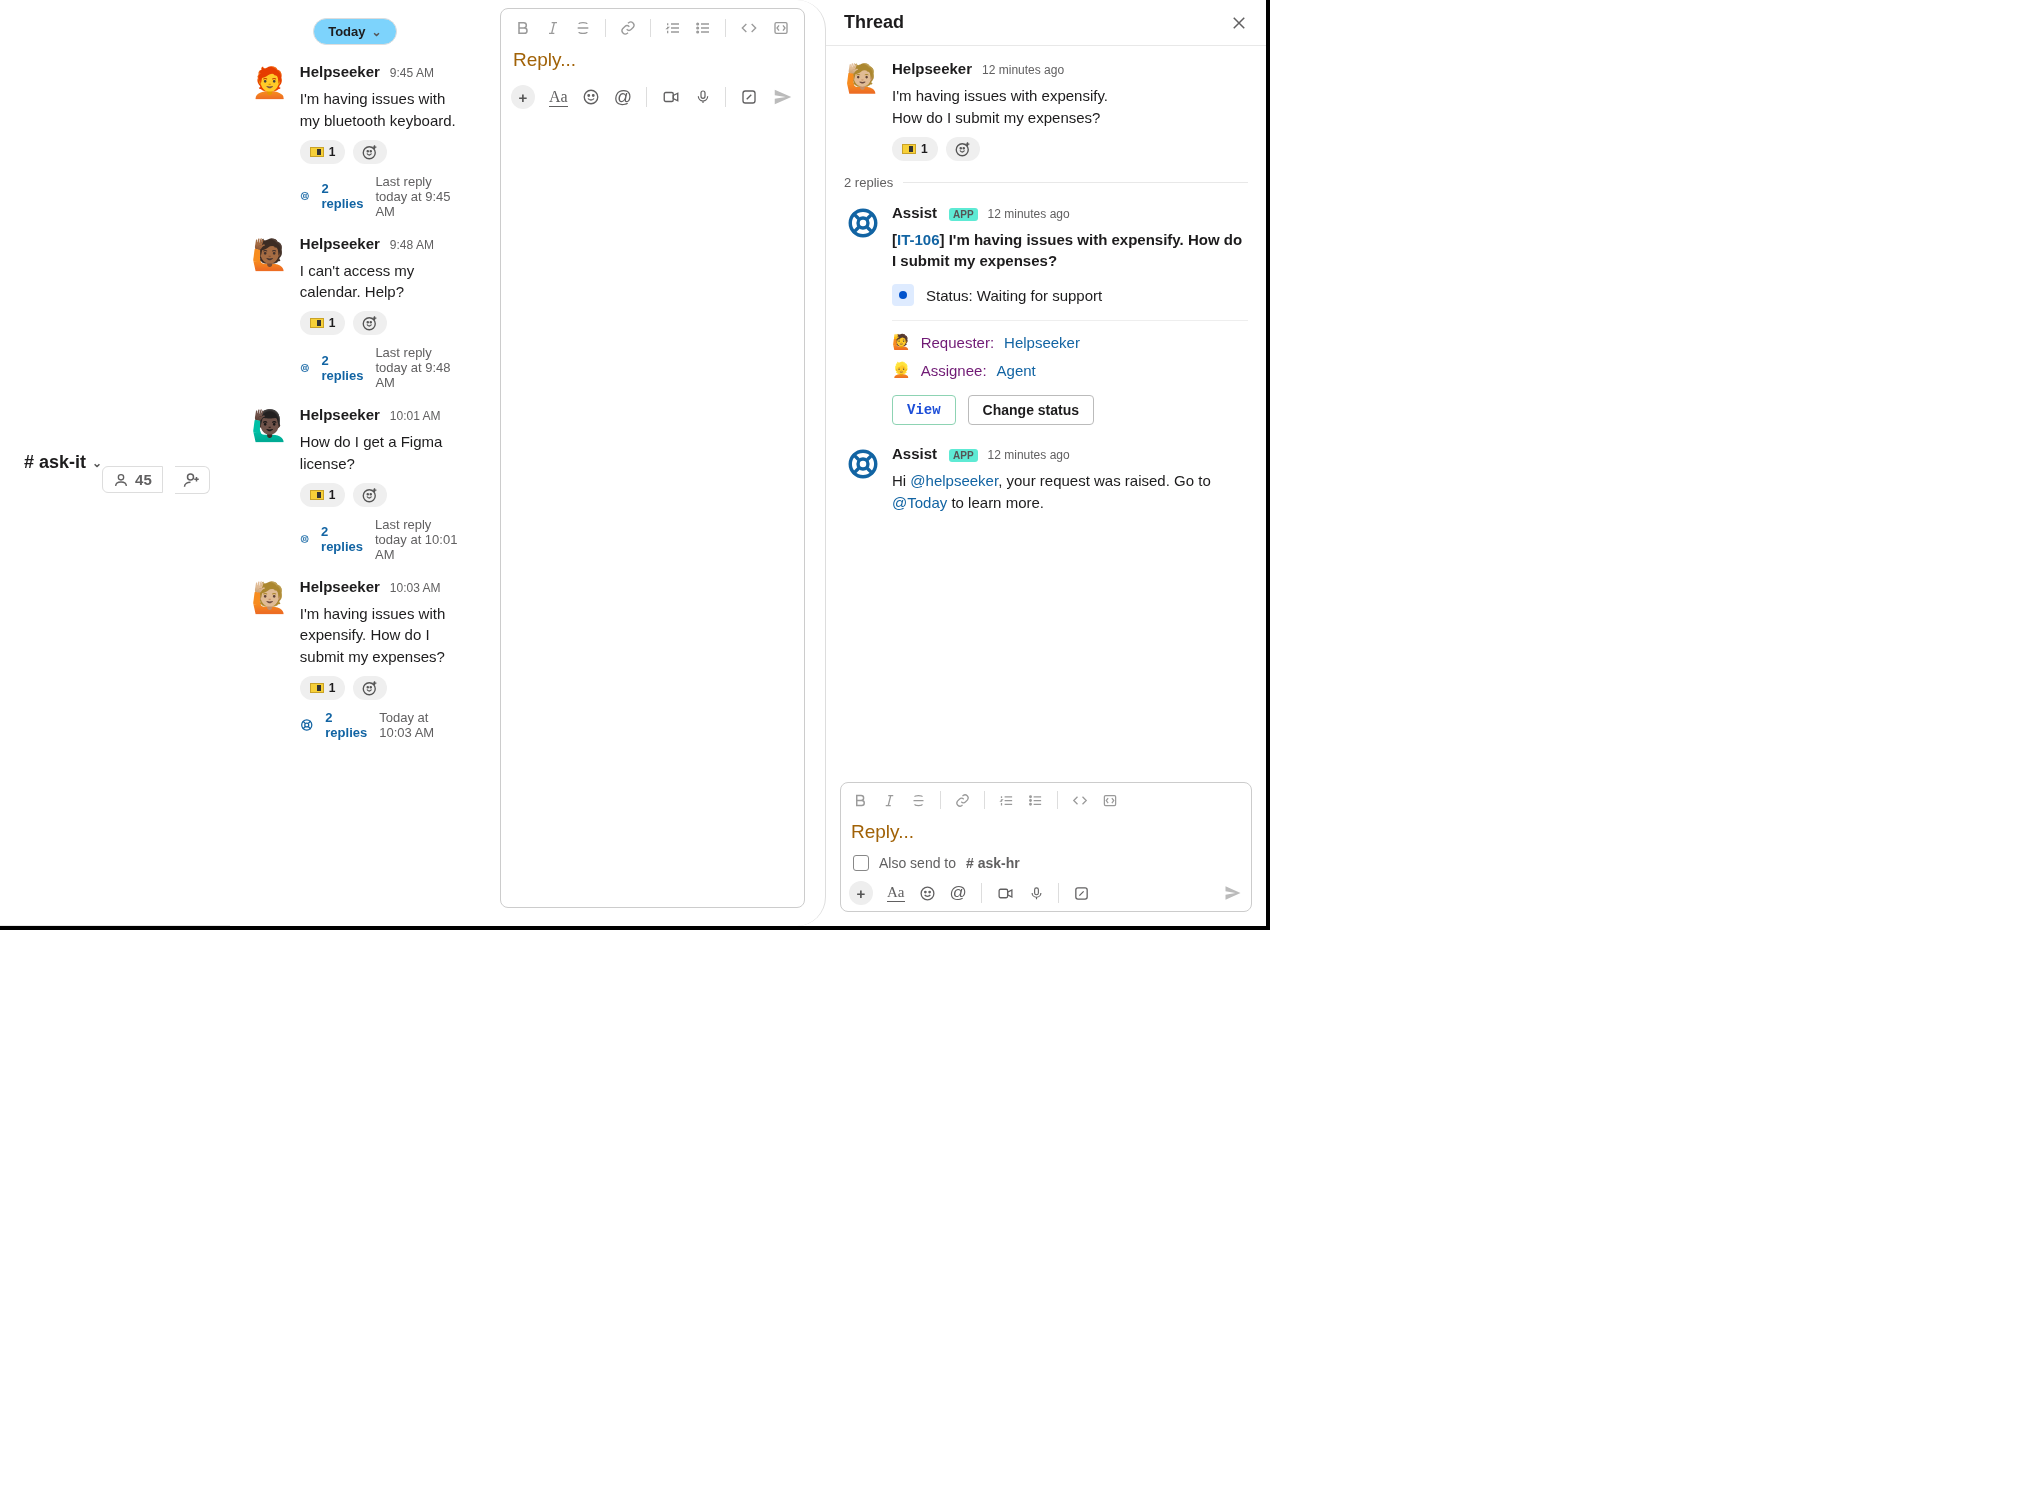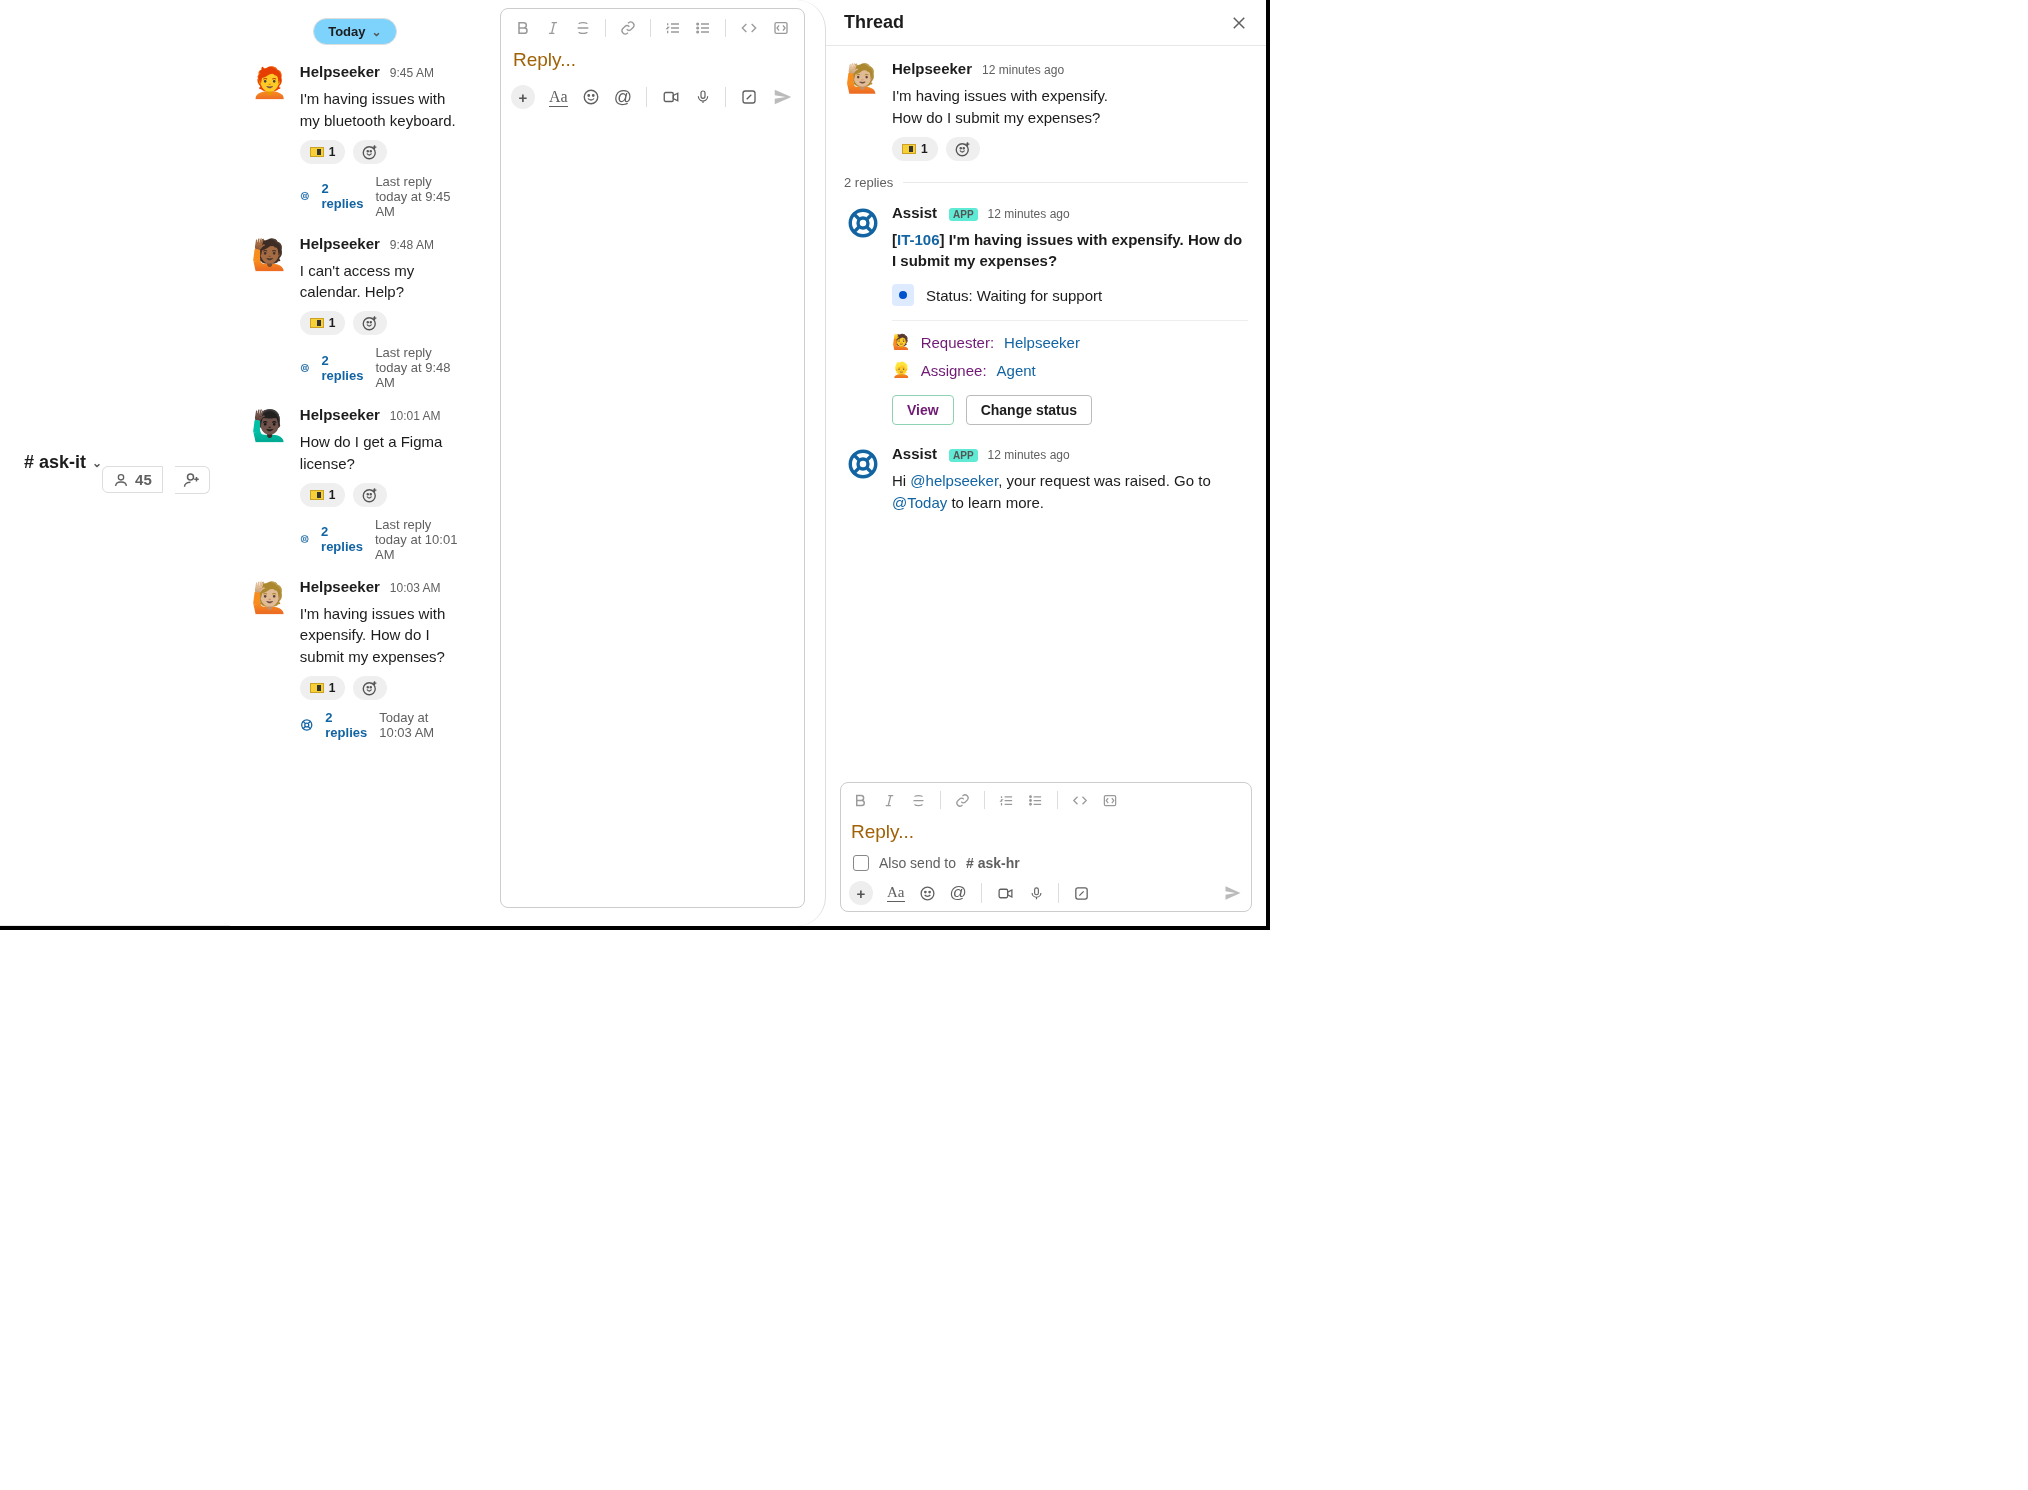--- a/index.html
+++ b/index.html
@@ -75,21 +75,21 @@
 .replies-divider .line { flex:1; height:1px; background:#e8e8e8; }
 .ticket-id { color:#1264a3; font-weight:700; }
 .status-row { display:flex; align-items:center; gap:12px; margin:12px 0; padding-bottom:14px; border-bottom:1px solid #eee; }
 .status-dot { width:22px; height:22px; border-radius:4px; background:#deebff; display:flex; align-items:center; justify-content:center; }
 .status-dot::after { content:""; width:8px; height:8px; border-radius:50%; background:#0052cc; }
 .person-row { display:flex; align-items:center; gap:10px; margin:10px 0; font-size:15px; }
 .person-row .label { color:#701a75; }
 .person-row .val { color:#1264a3; cursor:pointer; }
 .btn-row { display:flex; gap:12px; margin:16px 0 6px; }
 .btn { border:1px solid #bbb; border-radius:4px; padding:6px 14px; font-weight:700; font-size:14px; cursor:pointer; background:#fff; }
-.btn.view { color:#701a75; border-color:#8dd3b3; }
+.btn.view { color:#1d4ed8; border-color:#8dd3b3;font-family:Liberation Mono, monospace; }
 .mention { color:#1264a3; }
 
 
 .t-composer { margin: 8px 14px 14px; border:1px solid #ccc; border-radius:8px; padding:6px 8px; background:#fff; }
 .also-row { display:flex; align-items:center; gap:10px; padding:2px 4px 6px; color:#616061; font-size:14px; }
 .also-cb { width:16px; height:16px; border:1.5px solid #888; border-radius:3px; cursor:pointer; }
 
 svg { display:block; }
 .ticket-emoji { display:inline-block; width:14px; height:10px; background:linear-gradient(90deg,#f7d038,#f7d038); border:1px solid #c9a227; position:relative; }
 .ticket-emoji::after{content:""; position:absolute; right:2px; top:1px; width:4px; height:6px; background:#333;}

